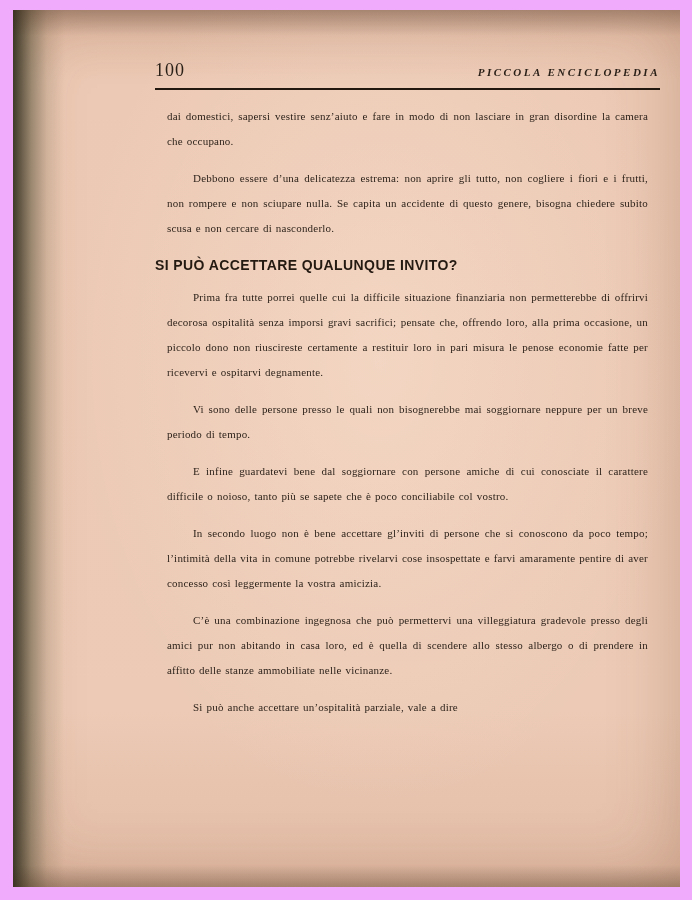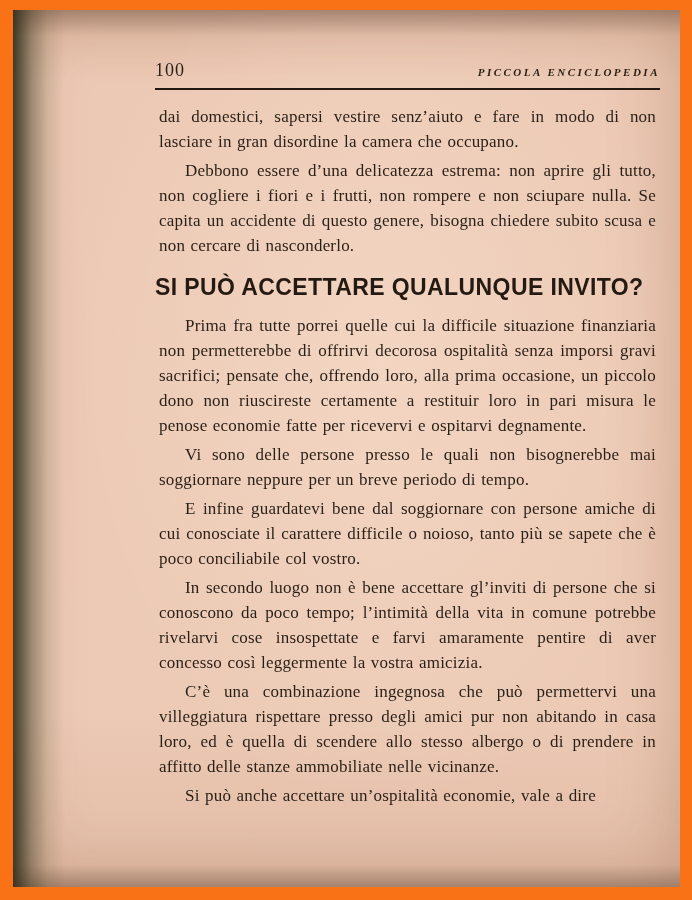--- a/index.html
+++ b/index.html
@@ -10,21 +10,21 @@
     width: 692px;
     height: 900px;
     background: #060606;
     position: relative;
     font-family: "Liberation Serif", serif;
     overflow: hidden;
   }
   .photo-frame {
     position: absolute;
     inset: 0;
-    background: #f97316;
+    background: #f0abfc;
     padding-left: 8px;
   }
   .page {
     position: absolute;
     top: 10px;
     left: 13px;
     right: 12px;
     bottom: 13px;
     background:
       radial-gradient(ellipse at 55% 40%, rgba(255,236,220,0.35), rgba(0,0,0,0) 60%),
@@ -83,34 +83,34 @@
     font-size: 18px;
     letter-spacing: 1px;
   }
   .header-title {
     font-style: italic;
     font-weight: bold;
     font-size: 11px;
     letter-spacing: 2.5px;
   }
   .body-text p {
-    margin: 4px;
-    font-size: 17px;
+    margin: 12px;
+    font-size: 11px;
     line-height: 25px;
     text-align: justify;
     letter-spacing: 0.2px;
     word-spacing: 1px;
   }
   .body-text p.indent {
     text-indent: 26px;
   }
   .section-heading {
     font-family: "Liberation Sans", sans-serif;
     font-weight: bold;
-    font-size: 23px;
+    font-size: 14px;
     letter-spacing: 0.4px;
     margin: 16px 0 12px 0;
     color: #241a12;
   }
 </style>
 </head>
 <body>
 
 <div class="photo-frame">
   <div class="page">
@@ -128,19 +128,19 @@
       <div class="body-text">
         <p>dai domestici, sapersi vestire senz’aiuto e fare in modo di non lasciare in gran disordine la camera che occupano.</p>
         <p class="indent">Debbono essere d’una delicatezza estrema: non aprire gli tutto, non cogliere i fiori e i frutti, non rompere e non sciupare nulla. Se capita un accidente di questo genere, bisogna chiedere subito scusa e non cercare di nasconderlo.</p>
 
         <h2 class="section-heading">SI PUÒ ACCETTARE QUALUNQUE INVITO?</h2>
 
         <p class="indent">Prima fra tutte porrei quelle cui la difficile situazione finanziaria non permetterebbe di offrirvi decorosa ospitalità senza imporsi gravi sacrifici; pensate che, offrendo loro, alla prima occasione, un piccolo dono non riuscireste certamente a restituir loro in pari misura le penose economie fatte per ricevervi e ospitarvi degnamente.</p>
         <p class="indent">Vi sono delle persone presso le quali non bisognerebbe mai soggiornare neppure per un breve periodo di tempo.</p>
         <p class="indent">E infine guardatevi bene dal soggiornare con persone amiche di cui conosciate il carattere difficile o noioso, tanto più se sapete che è poco conciliabile col vostro.</p>
         <p class="indent">In secondo luogo non è bene accettare gl’inviti di persone che si conoscono da poco tempo; l’intimità della vita in comune potrebbe rivelarvi cose insospettate e farvi amaramente pentire di aver concesso così leggermente la vostra amicizia.</p>
-        <p class="indent">C’è una combinazione ingegnosa che può permettervi una villeggiatura rispettare presso degli amici pur non abitando in casa loro, ed è quella di scendere allo stesso albergo o di prendere in affitto delle stanze ammobiliate nelle vicinanze.</p>
-        <p class="indent">Si può anche accettare un’ospitalità economie, vale a dire</p>
+        <p class="indent">C’è una combinazione ingegnosa che può permettervi una villeggiatura gradevole presso degli amici pur non abitando in casa loro, ed è quella di scendere allo stesso albergo o di prendere in affitto delle stanze ammobiliate nelle vicinanze.</p>
+        <p class="indent">Si può anche accettare un’ospitalità parziale, vale a dire</p>
       </div>
 
     </div>
   </div>
 </div>
 
 </body></html>

